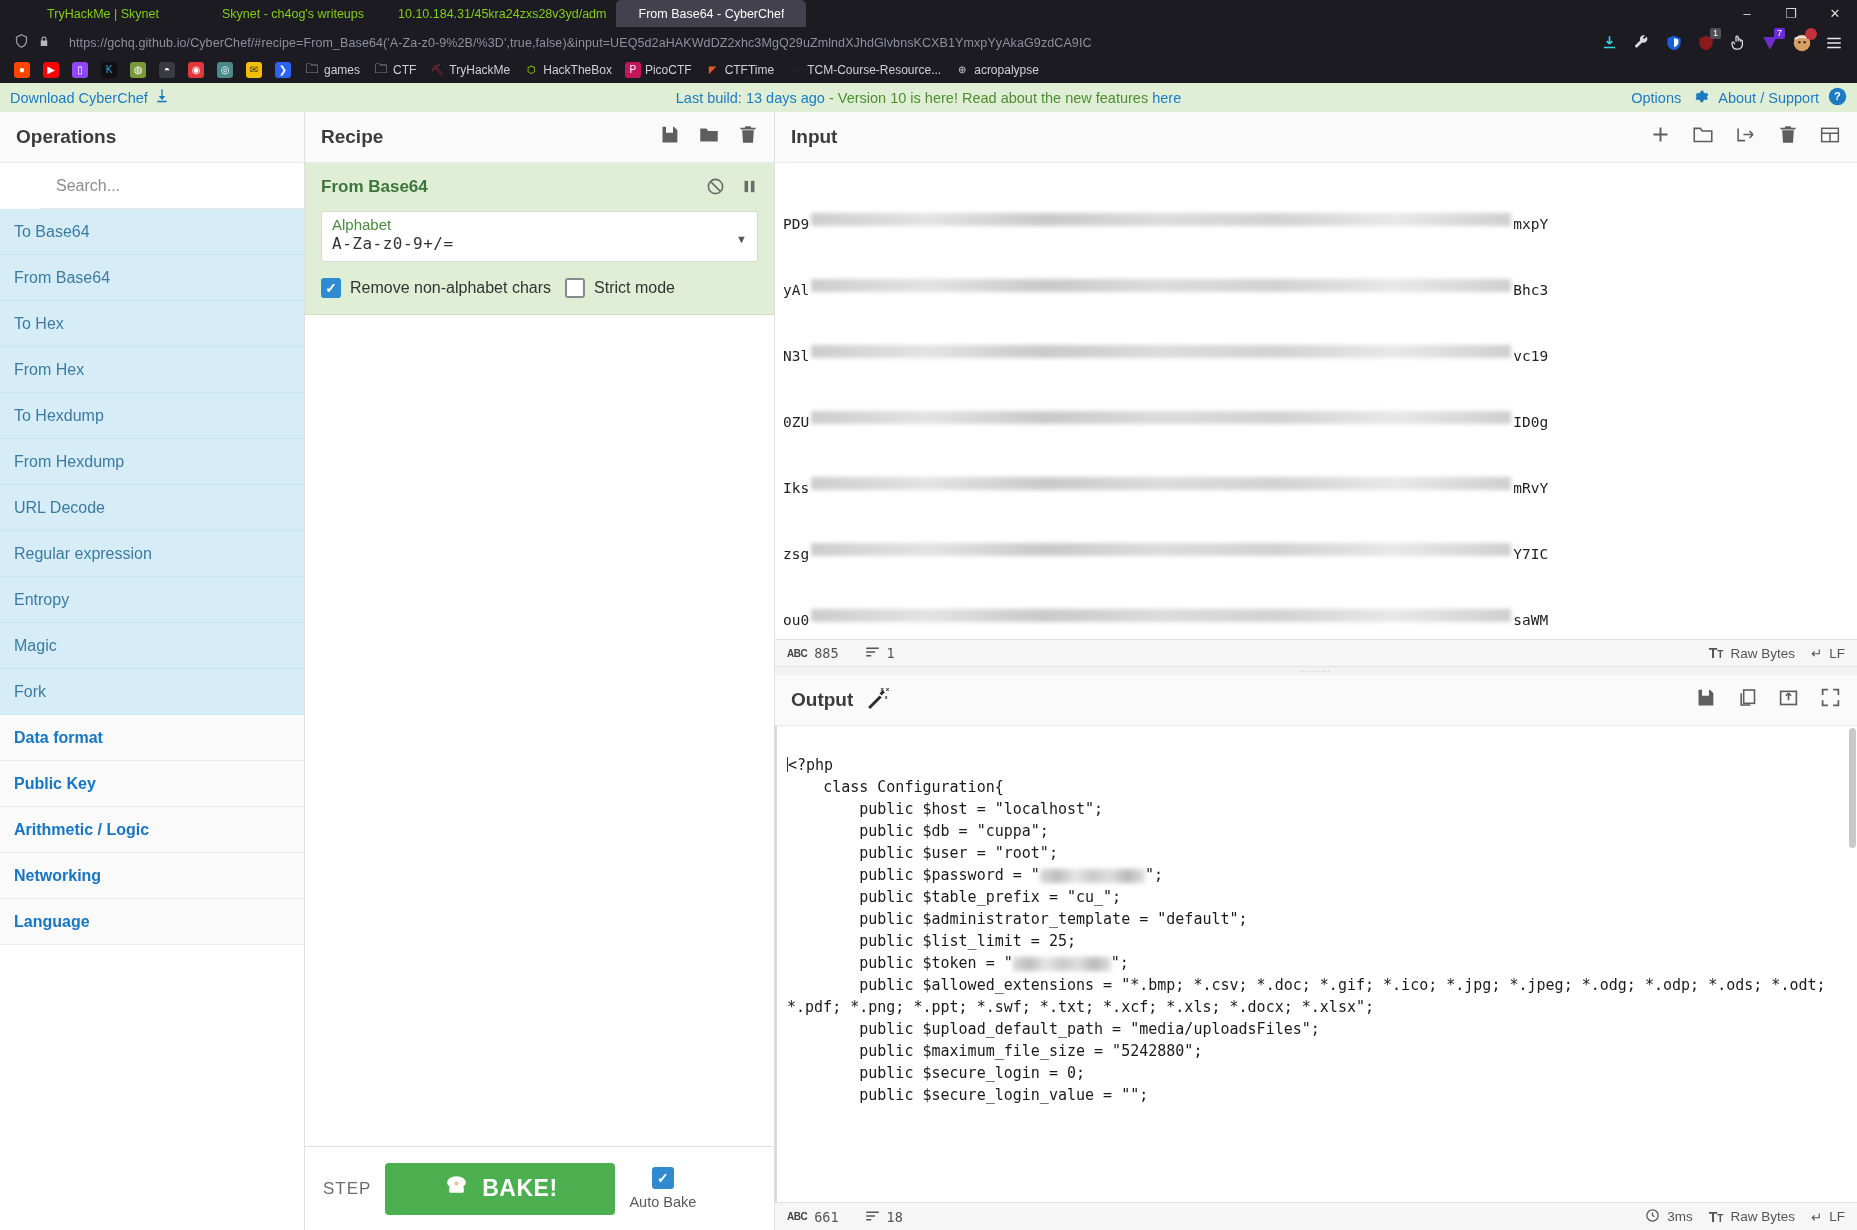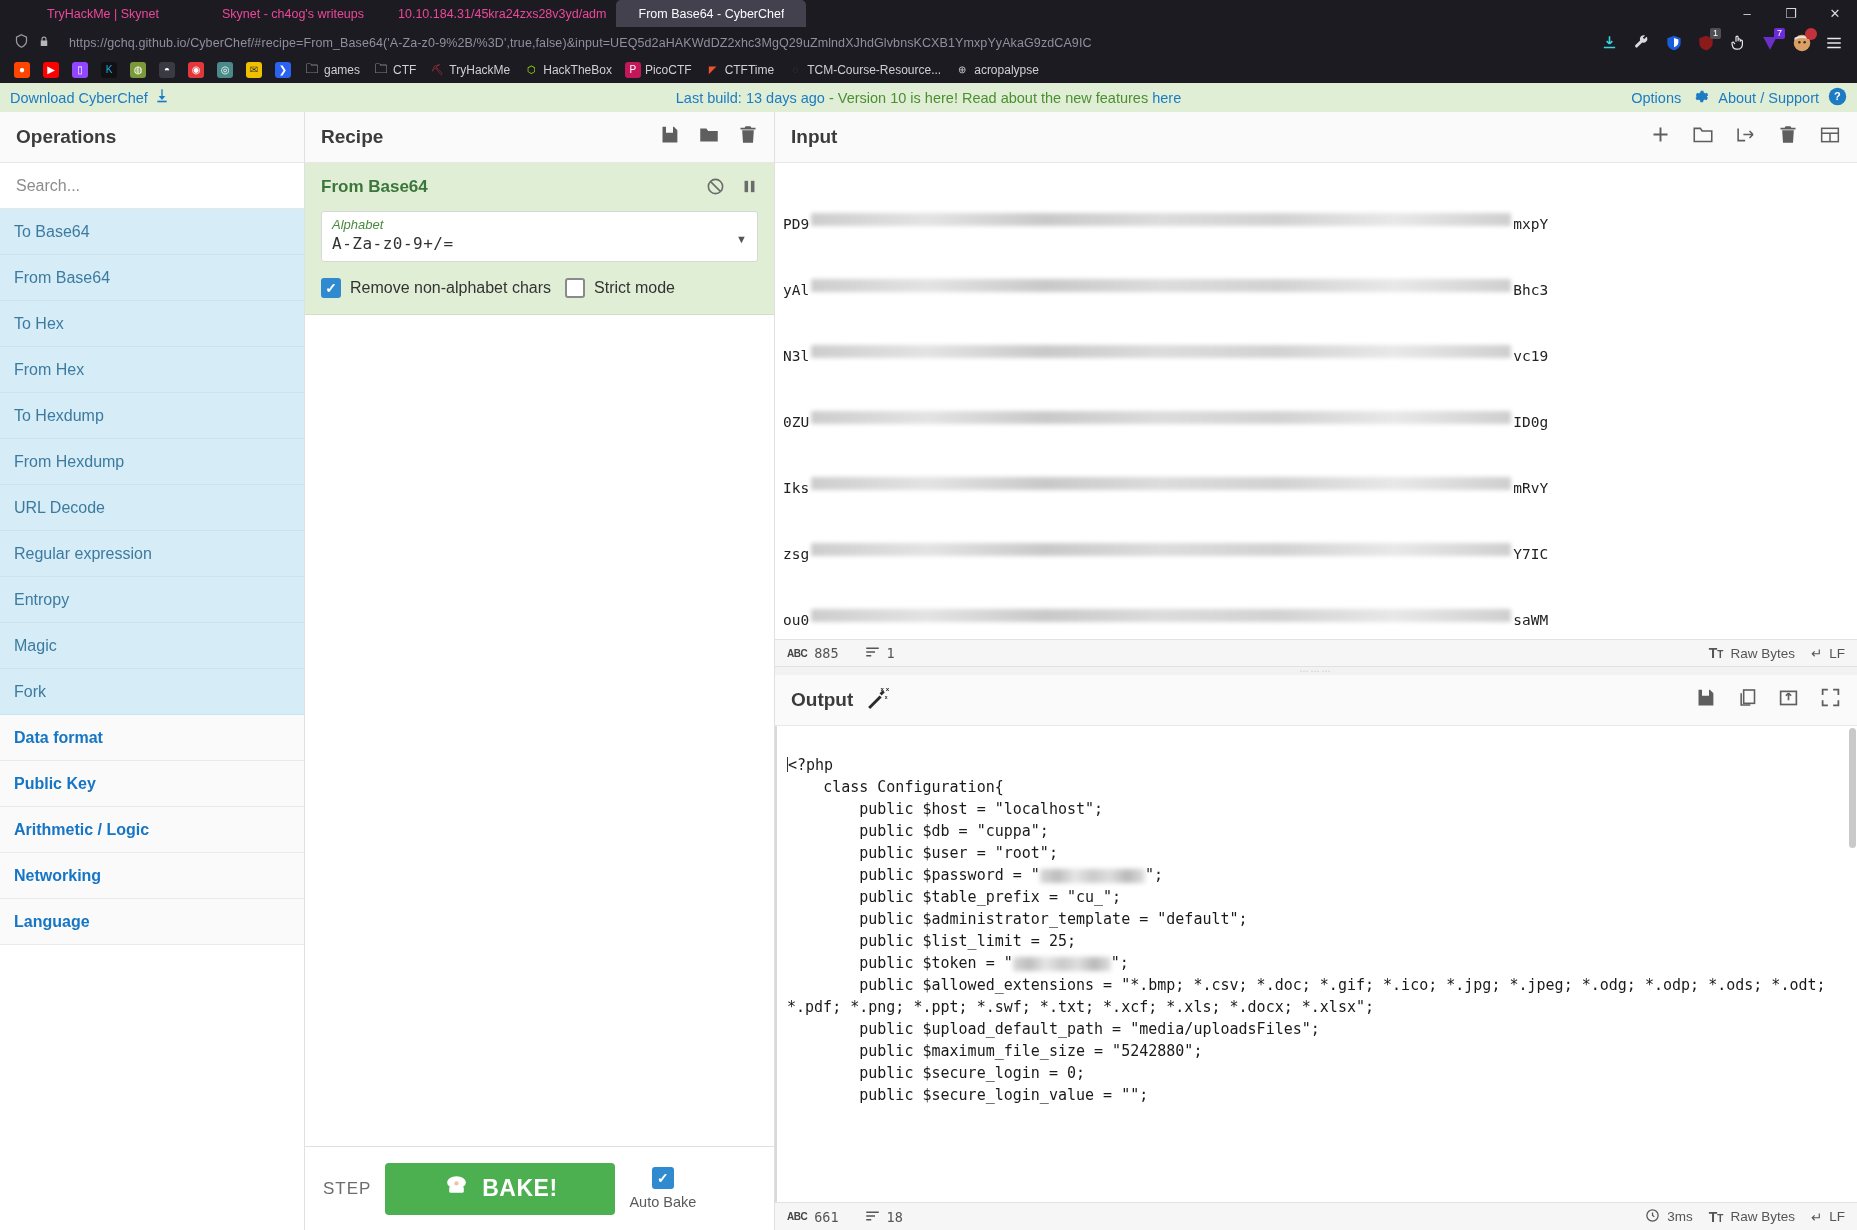--- a/index.html
+++ b/index.html
@@ -9,21 +9,21 @@
     font-family:"Liberation Sans", sans-serif;
     background:#fff; font-size:15px;
   }
 
   
   .browser { background:#1c1b22; width:100%; }
   .tabstrip { display:flex; align-items:flex-end; height:27px; padding-left:8px; position:relative; }
   .tab {
     height:27px; min-width:190px; max-width:248px; flex:0 0 auto;
     display:flex; align-items:center; justify-content:center;
-    color:#ec4899; font-size:12.5px; padding:0 10px;
+    color:#84cc16; font-size:12.5px; padding:0 10px;
     white-space:nowrap; overflow:hidden; text-overflow:ellipsis;
   }
   .tab.active { background:#42414d; color:#fbfbfe; border-radius:5px 5px 0 0; }
   .tab span { overflow:hidden; text-overflow:ellipsis; white-space:nowrap; }
   .winbtns { position:absolute; right:0; top:0; display:flex; height:27px; }
   .winbtn { width:44px; height:27px; display:flex; align-items:center; justify-content:center; color:#d8d8dc; font-size:13px; }
 
   .urlbar { display:flex; align-items:center; height:31px; padding:0 8px; gap:10px; }
   .urlfield { flex:1; display:flex; align-items:center; gap:9px; height:28px; padding:0 6px; overflow:hidden; }
   .urltext {
@@ -60,21 +60,21 @@
 
   .panel-title {
     height:51px; background:#fafafa; border-bottom:1px solid #e8e8e8;
     display:flex; align-items:center; padding:0 16px;
     font-weight:bold; font-size:19px; color:#3b3b3b;
   }
   .panel-title .ttools { margin-left:auto; display:flex; align-items:center; gap:18px; color:#5e5e5e; }
 
   
   .ops { width:305px; flex:0 0 305px; border-right:1px solid #e0e0e0; display:flex; flex-direction:column; background:#fff; }
-  .searchbox { height:46px; border-bottom:1px solid #e6e6e6; display:flex; align-items:center; padding:0 14px; }
+  .searchbox { height:46px; border-bottom:1px solid #e6e6e6; display:flex; align-items:center; padding:0 14px;margin-left:40px; }
   .searchbox input {
     border:none; outline:none; width:100%; font-size:16px; color:#666;
     font-family:"Liberation Sans", sans-serif; background:transparent;
   }
   .searchbox input::placeholder { color:#8c8c8c; }
   .ops-list { flex:1; overflow:hidden; }
   .cat-head {
     height:46px; display:flex; align-items:center; padding:0 14px;
     background:#fafafa; border-bottom:1px solid #eaeaea;
     color:#1675c4; font-weight:bold; font-size:16px;
@@ -89,21 +89,21 @@
   
   .recipe { width:470px; flex:0 0 470px; border-right:1px solid #e0e0e0; display:flex; flex-direction:column; background:#fff; }
   .rec-ops { flex:1; overflow:hidden; }
   .rec-op { background:#dfeed4; padding:14px 16px 16px 16px; border-bottom:1px solid #cfe0c2; position:relative; }
   .rec-op-title { color:#3c763d; font-weight:bold; font-size:17px; margin-bottom:14px; }
   .rec-op-icons { position:absolute; right:16px; top:14px; display:flex; gap:16px; color:#5a5a5a; font-size:17px; }
   .arg {
     background:#fff; border:1px solid #d8d8d8; border-radius:3px;
     padding:5px 10px 6px 10px; position:relative; display:flex; flex-direction:column;
   }
-  .arg-label { color:#4a8a3c; font-size:13px; line-height:16px;font-style:italic; }
+  .arg-label { color:#4a8a3c; font-size:15px; line-height:16px; }
   .arg-value { font-family:"DejaVu Sans Mono", monospace; font-size:16px; color:#333; line-height:22px; letter-spacing:0.5px; }
   .arg .caret { position:absolute; right:10px; top:50%; transform:translateY(-30%); color:#555; font-size:11px; }
   .checkrow { display:flex; align-items:center; gap:14px; margin-top:16px; }
   .cb { display:flex; align-items:center; gap:9px; font-size:16px; color:#333; }
   .box { width:20px; height:20px; border:2px solid #8a8a8a; border-radius:3px; background:#fff; display:flex; align-items:center; justify-content:center; }
   .box.on { background:#2f8ad0; border-color:#2f8ad0; color:#fff; font-size:14px; font-weight:bold; }
 
   .bakebar {
     height:84px; border-top:1px solid #e0e0e0; background:#fff;
     display:flex; align-items:center; padding:0 18px; gap:14px;

